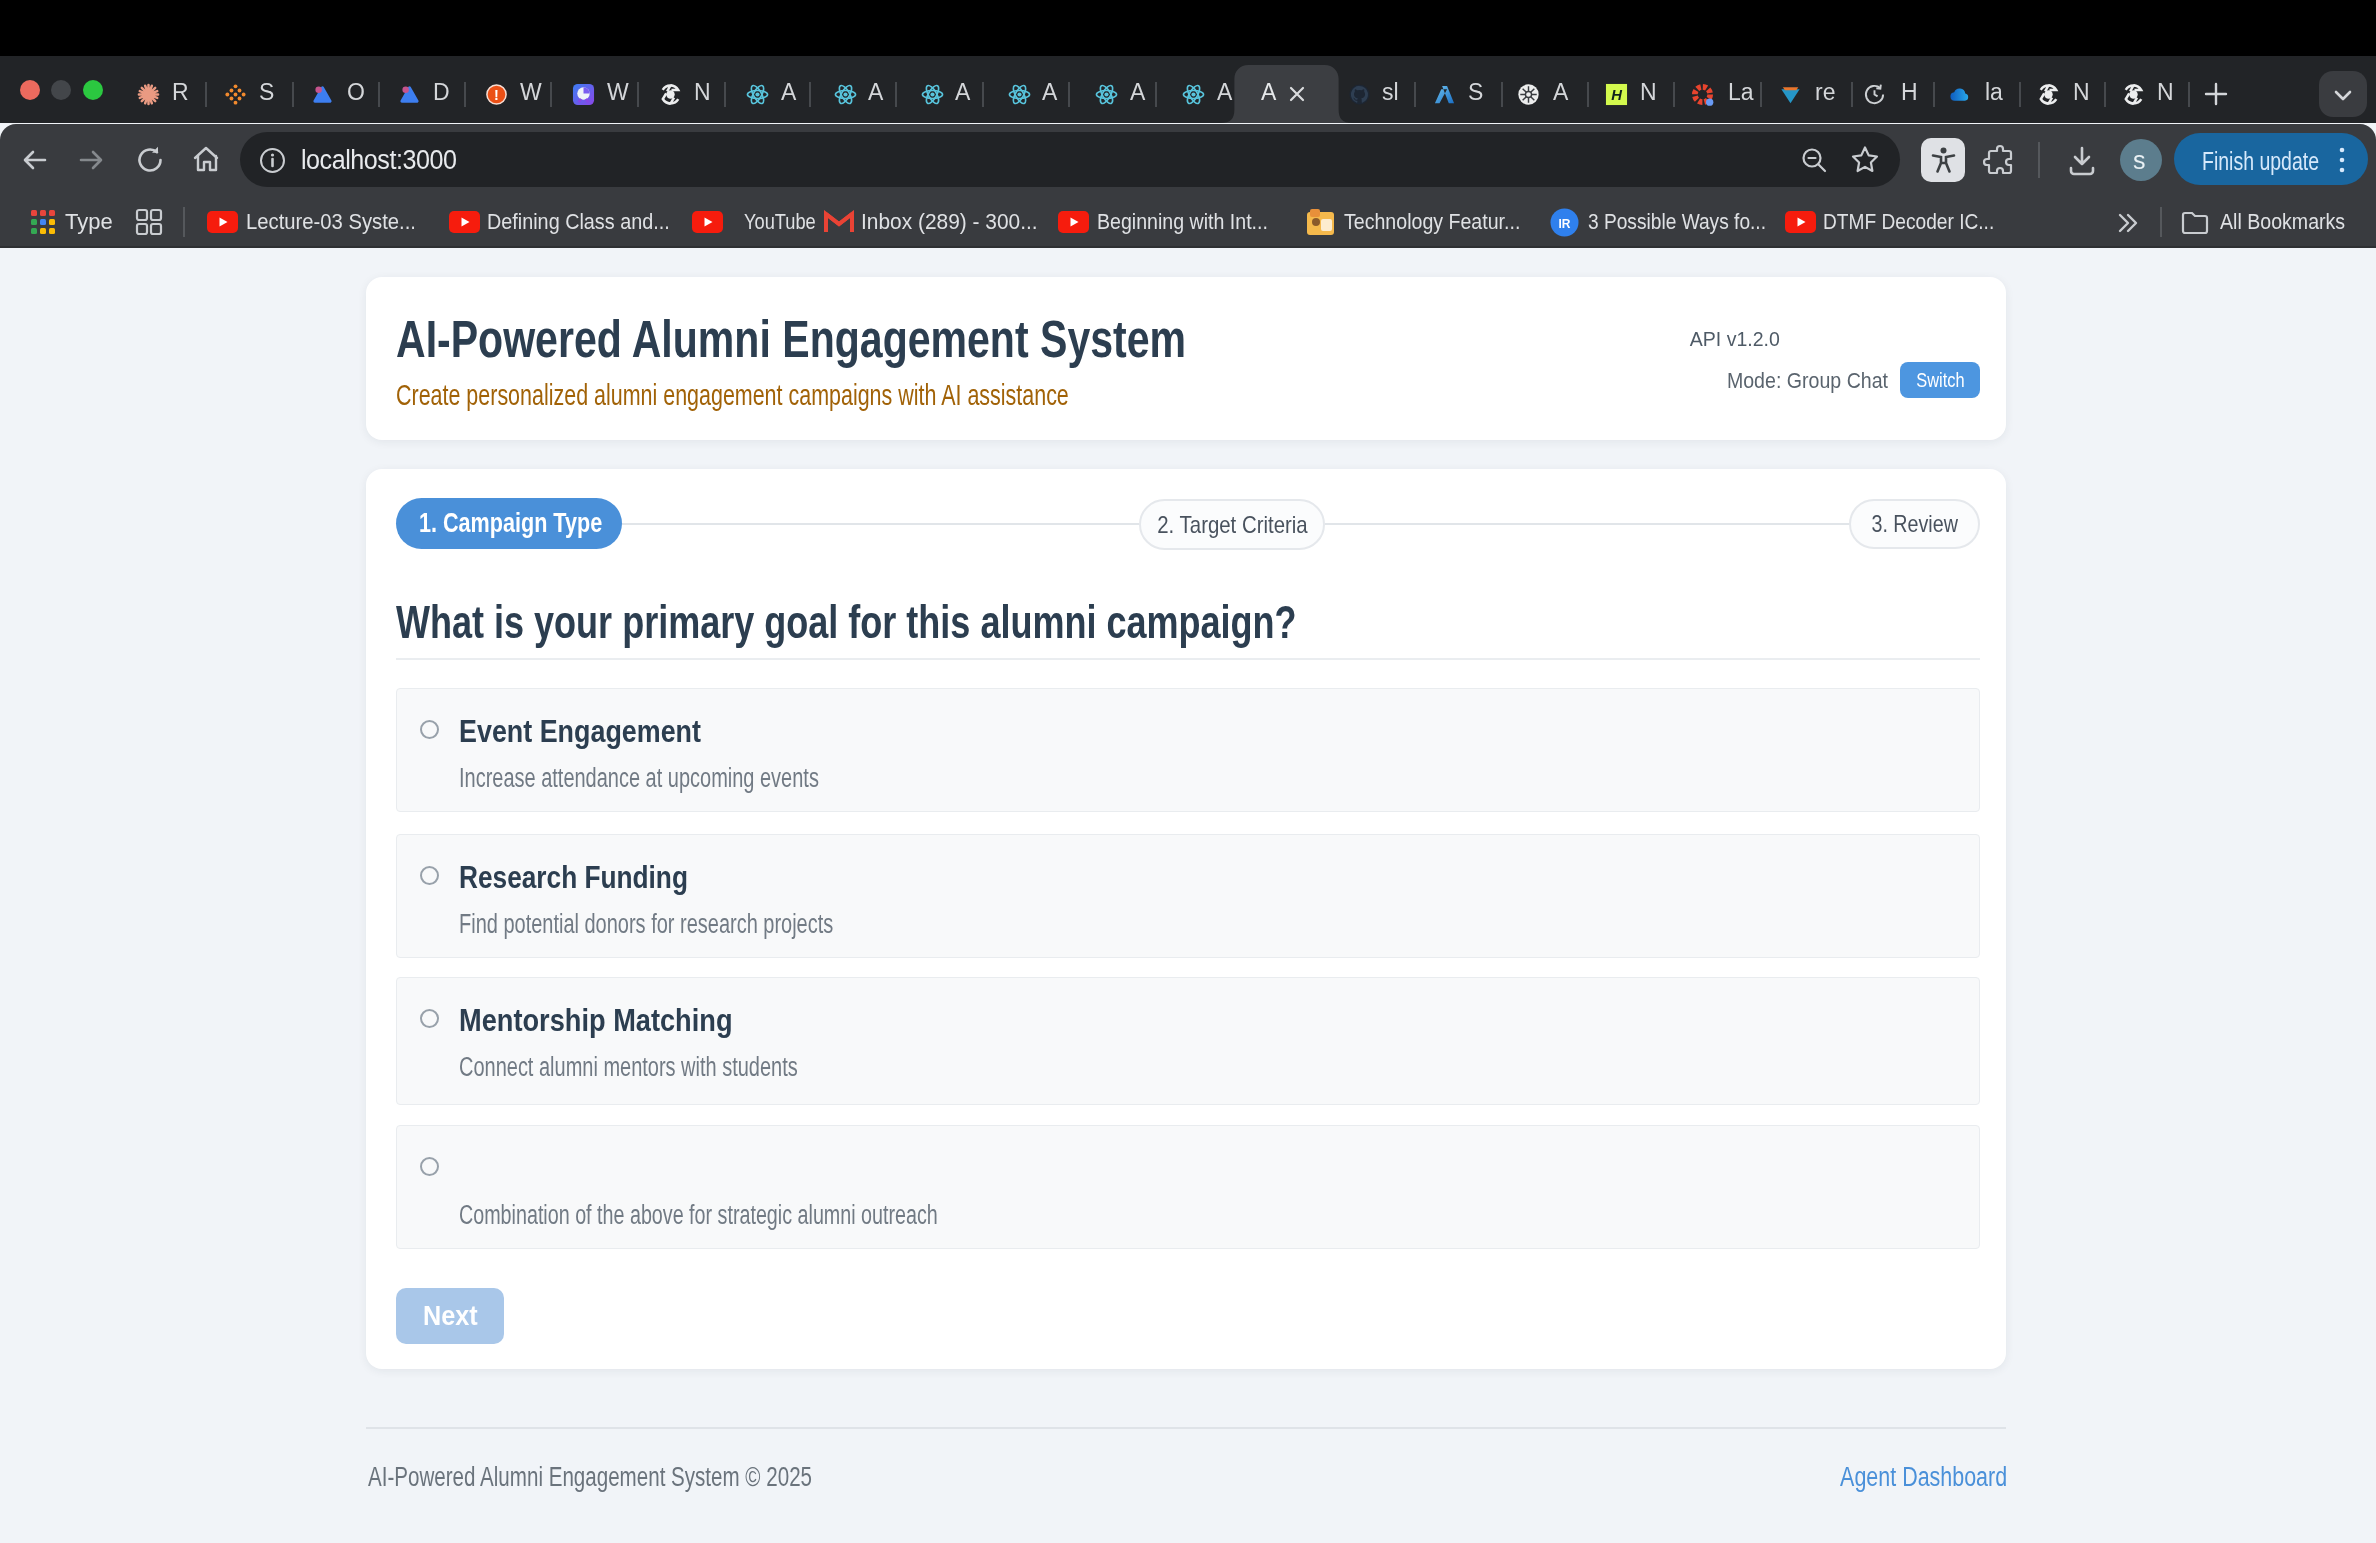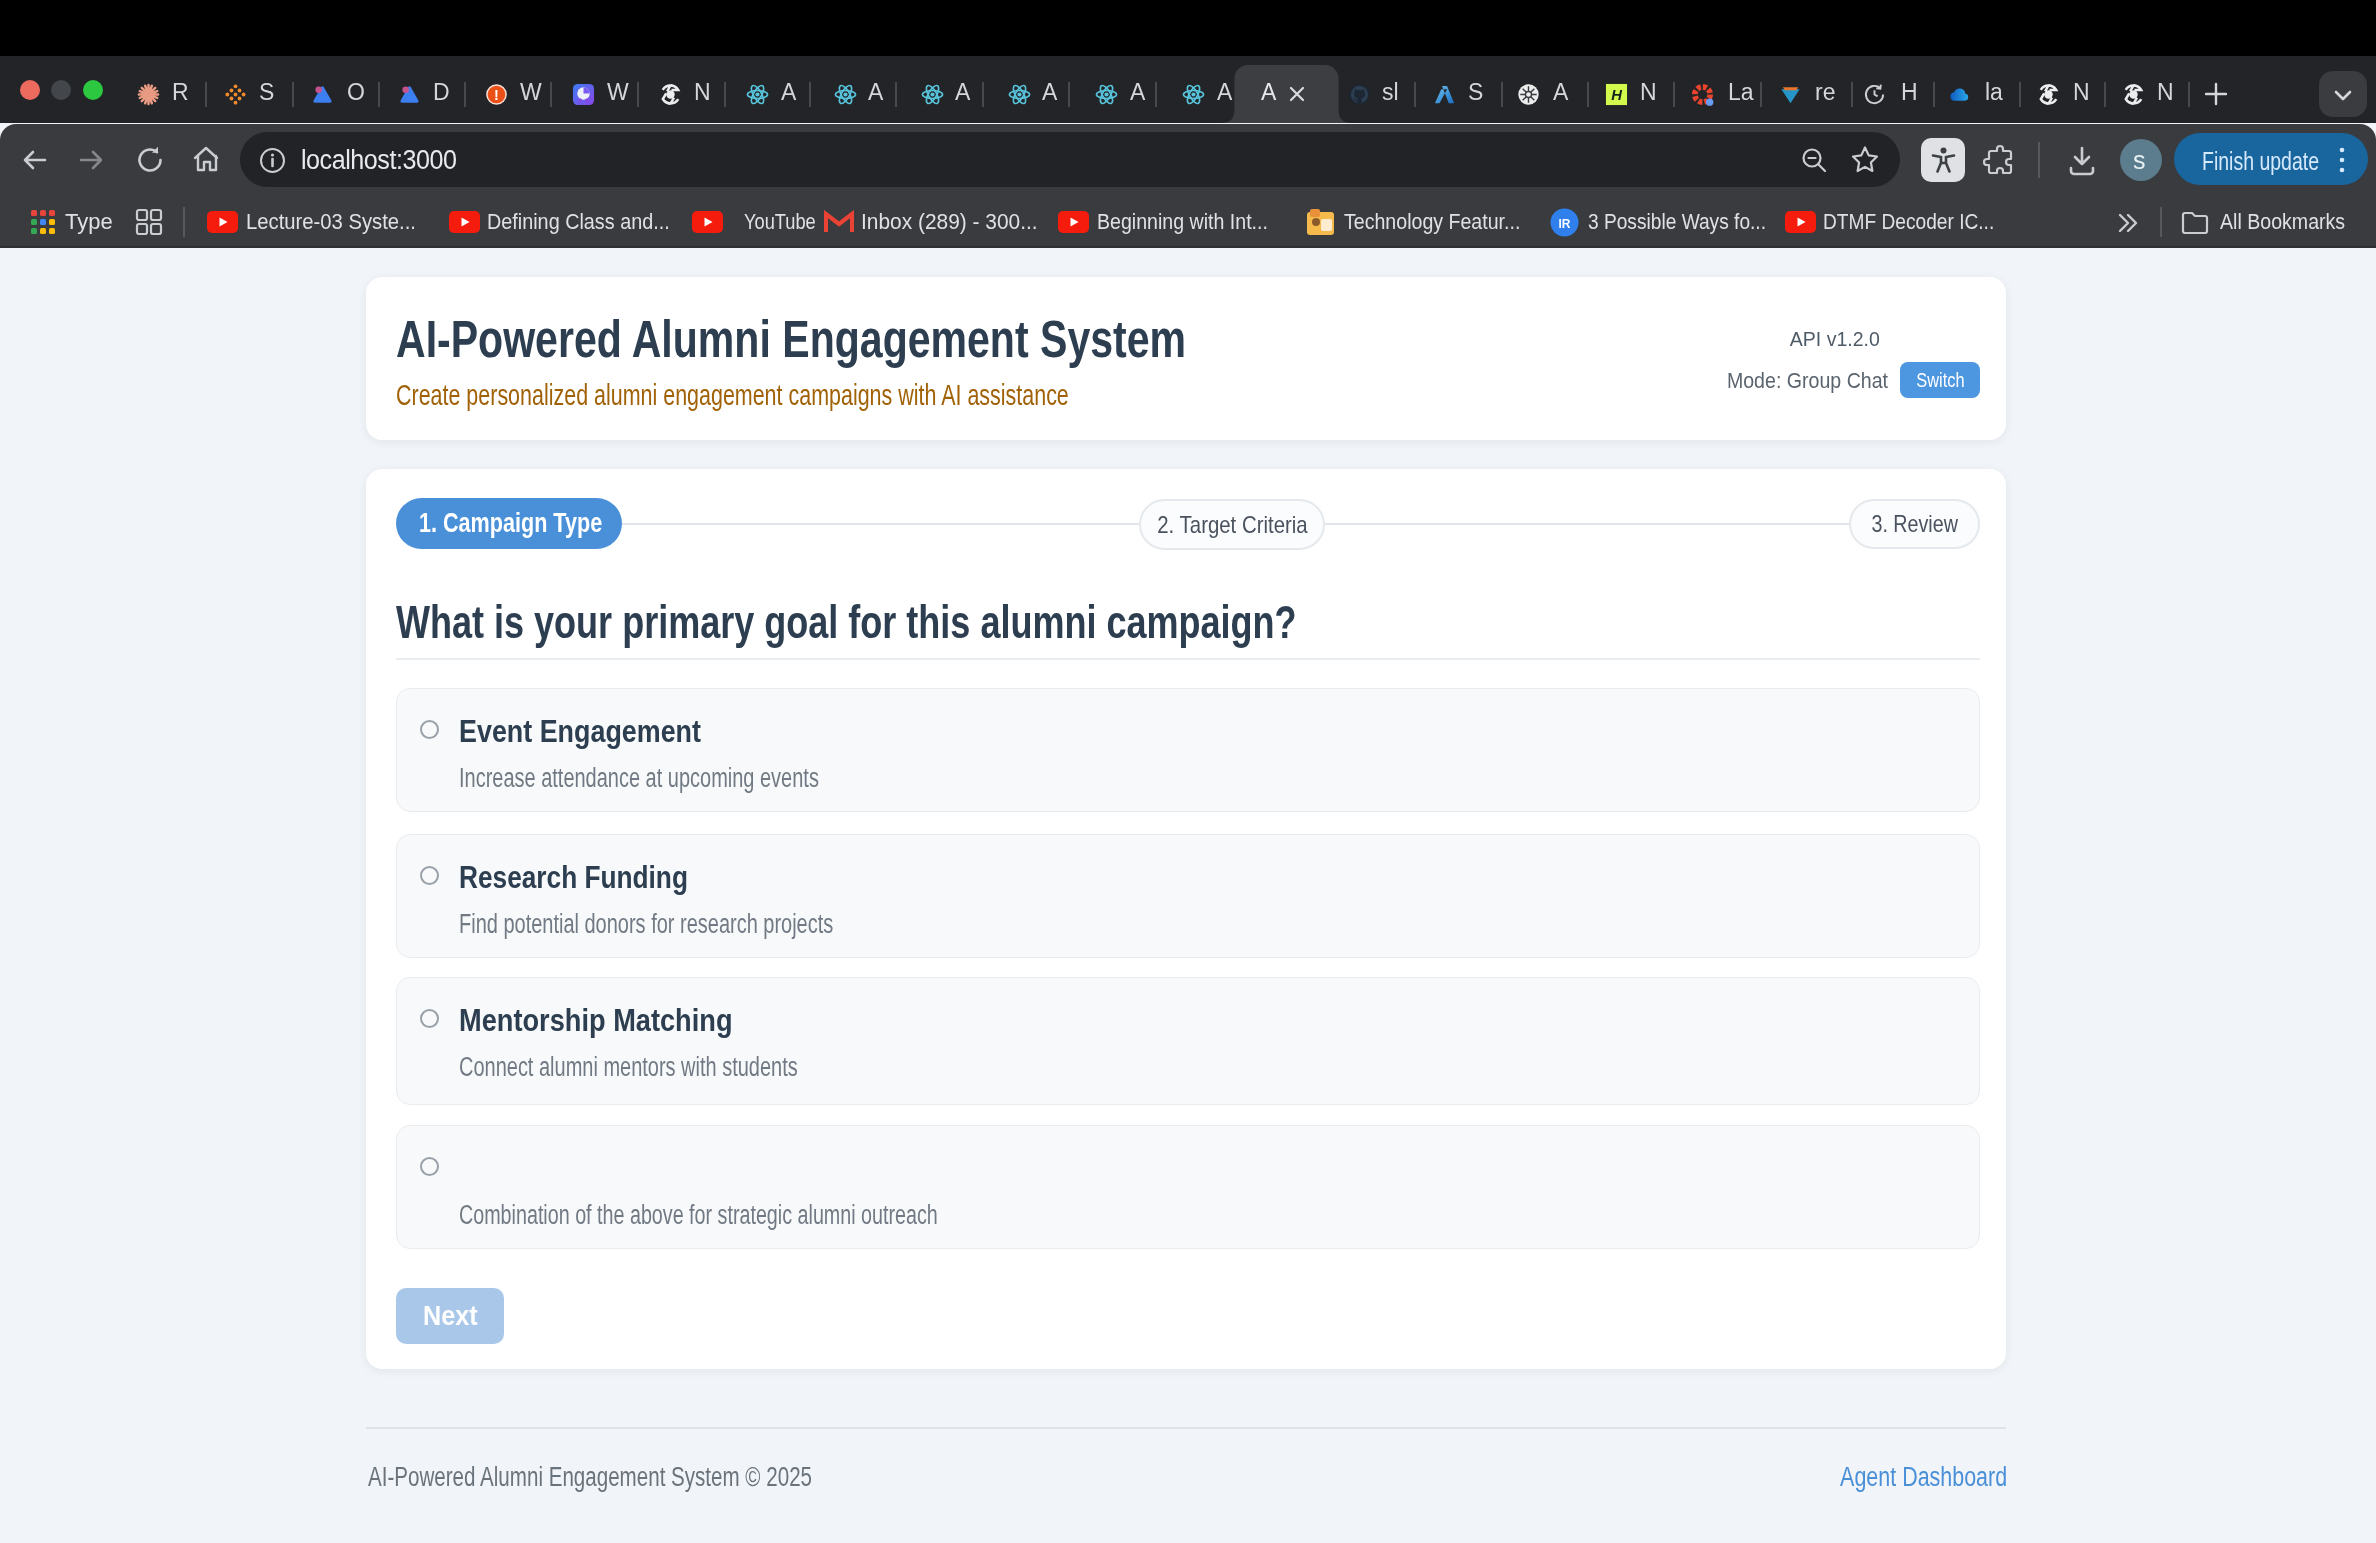--- a/index.html
+++ b/index.html
@@ -11,21 +11,21 @@
 .bookrow{left:0;top:195px;width:2376px;height:53px;background:#393b3f;border-bottom:2px solid #2e3033;box-sizing:border-box}
 .dot{border-radius:50%}
 .tl{top:80px;width:20px;height:20px}
 .fav{top:83px;width:23px;height:23px}
 .tabletter{top:78px;height:28px;line-height:28px;font-size:23px;color:#d4d6d9}
 .tsep{top:82px;width:2px;height:25px;background:#46494d}
 .bsep{top:207px;width:2px;height:30px;background:#55585c}
 .bktxt{top:209px;height:26px;line-height:26px;font-size:22px;color:#dfe1e4;white-space:nowrap}
 .sx{display:inline-block;transform-origin:0 50%;white-space:nowrap}
 .card{background:#fff;border-radius:16px;box-shadow:0 2px 10px rgba(30,40,60,.07)}
-.opt{left:396px;width:1582px;height:122px;background:#f8f9fa;border:1px solid #e9ecef;border-radius:14px}
+.opt{left:396px;width:1582px;height:122px;background:#f8f9fa;border:1px solid #e9ecef;border-radius:4px}
 .radio{left:23px;top:31px;width:15px;height:15px;border:2px solid #98a1aa;border-radius:50%;background:#f8f9fa}
 .otitle{left:62px;top:24px;font-size:32px;font-weight:bold;color:#2c3e50}
 .odesc{left:62px;top:74px;font-size:27px;color:#717a84}
 </style>
 </head>
 <body>
 <div class="a titlebar"></div>
 <div class="a tabbar"></div>
 <div class="a toolrow"></div>
 <div class="a bookrow"></div>
@@ -380,21 +380,21 @@
   </svg>
 <div class="a bsep" style="left:2160px"></div>
 <svg class="a" style="left:2181px;top:210px" width="28" height="25" viewBox="0 0 28 25">
     <path d="M2 5a2 2 0 0 1 2-2h7l3 3h10a2 2 0 0 1 2 2v13a2 2 0 0 1-2 2H4a2 2 0 0 1-2-2z" fill="none" stroke="#c9ccd0" stroke-width="2.2"></path>
   </svg>
 <span class="a bktxt" style="left:2220px"><span class="sx" style="transform:scaleX(.89)">All Bookmarks</span></span>
 
 <div class="a card" style="left:366px;top:277px;width:1640px;height:163px"></div>
 <span class="a" style="left:396px;top:310px;font-size:51px;font-weight:bold;color:#2c3e50"><span class="sx" style="transform:scaleX(.805)">AI-Powered Alumni Engagement System</span></span>
 <span class="a" style="left:396px;top:379px;font-size:29px;color:#a16207"><span class="sx" style="transform:scaleX(.74)">Create personalized alumni engagement campaigns with AI assistance</span></span>
-<span class="a" style="left:1683px;top:327px;width:297px;text-align:center;font-size:21px;color:#4e5a66"><span class="sx" style="transform:scaleX(.93);transform-origin:100% 50%">API v1.2.0</span></span>
+<span class="a" style="left:1683px;top:327px;width:297px;text-align:left;font-size:21px;color:#4e5a66"><span class="sx" style="transform:scaleX(.93);transform-origin:100% 50%">API v1.2.0</span></span>
 <span class="a" style="left:1584px;top:368px;width:304px;text-align:right;font-size:22px;color:#5a646e"><span class="sx" style="transform:scaleX(.89);transform-origin:100% 50%">Mode: Group Chat</span></span>
 <div class="a" style="left:1900px;top:362px;width:80px;height:36px;background:#4d96e0;border-radius:8px;text-align:center;line-height:36px;font-size:20px;color:#fff"><span class="sx" style="transform:scaleX(.82);transform-origin:50% 50%">Switch</span></div>
 
 <div class="a card" style="left:366px;top:469px;width:1640px;height:900px"></div>
 <div class="a" style="left:622px;top:523px;width:517px;height:2px;background:#e1e5e9"></div>
 <div class="a" style="left:396px;top:498px;width:226px;height:51px;background:#4a90d9;border-radius:26px;text-align:center;line-height:51px;font-size:27px;font-weight:bold;color:#fff"><span class="sx" style="transform:scaleX(.8);transform-origin:50% 50%">1. Campaign Type</span></div>
 <div class="a" style="left:1325px;top:523px;width:525px;height:2px;background:#e1e5e9"></div>
 <div class="a" style="left:1139px;top:499px;width:186px;height:51px;background:#fbfcfd;border:2px solid #e5e8ec;border-radius:26px;box-sizing:border-box;text-align:center;line-height:48px;font-size:24px;color:#49525e"><span class="sx" style="transform:scaleX(.85);transform-origin:50% 50%">2. Target Criteria</span></div>
 <div class="a" style="left:1849px;top:499px;width:131px;height:50px;background:#fbfcfd;border:2px solid #e5e8ec;border-radius:25px;box-sizing:border-box;text-align:center;line-height:46px;font-size:24px;color:#49525e"><span class="sx" style="transform:scaleX(.82);transform-origin:50% 50%">3. Review</span></div>
 <span class="a" style="left:396px;top:595px;font-size:46px;font-weight:bold;color:#2c3e50"><span class="sx" style="transform:scaleX(.783)">What is your primary goal for this alumni campaign?</span></span>

